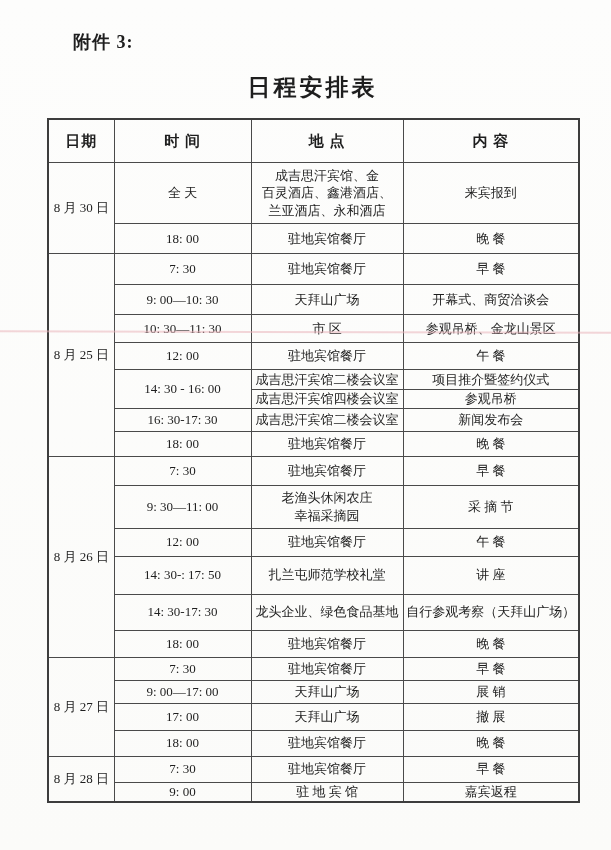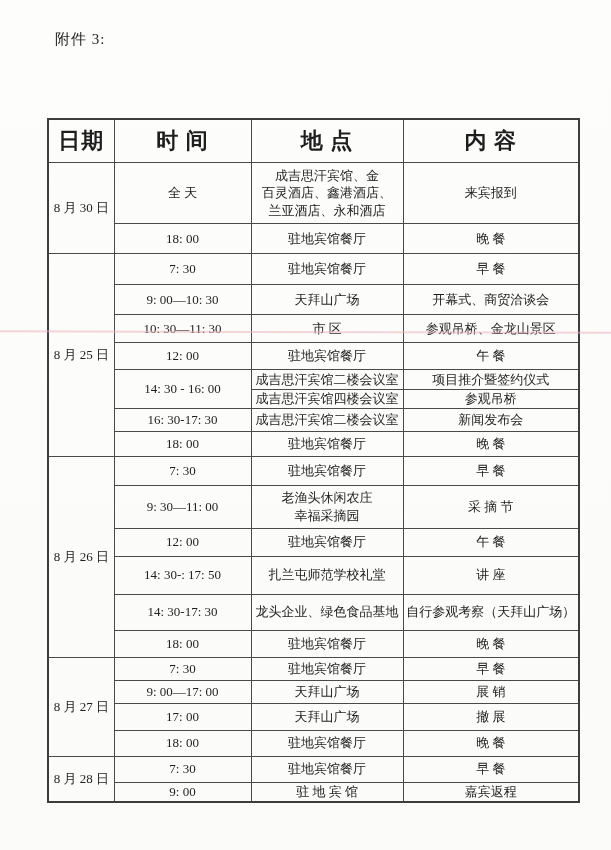--- a/index.html
+++ b/index.html
@@ -5,61 +5,62 @@
   html,body{margin:0;padding:0;}
   .page{
     position:relative;
     width:611px;height:850px;
     background:linear-gradient(#fdfdfc,#fbfbf9);
     font-family:"Liberation Serif","DejaVu Serif",serif;
     color:#1e1e1e;
     overflow:hidden;
   }
   .attachment{
-    position:absolute;left:55px;top:30px;
-    font-size:15px;font-weight:400;letter-spacing:1px;
+    position:absolute;left:73px;top:30px;
+    font-size:18px;font-weight:700;letter-spacing:1px;
   }
   .title{
     position:absolute;left:47px;top:72px;width:531px;
     text-align:center;font-size:23px;font-weight:700;letter-spacing:3px;
     font-family:"Liberation Sans","DejaVu Sans",sans-serif;
   }
   table.schedule{
     position:absolute;left:47px;top:118px;width:531px;
     border-collapse:collapse;table-layout:fixed;
     border:2px solid #3d3d3d;
   }
   table.schedule th, table.schedule td{
     border:1px solid #4a4a4a;
     text-align:center;vertical-align:middle;
     white-space:pre-line;
     padding:0 2px;
     font-size:13px;line-height:1.35;
     overflow:hidden;
   }
   table.schedule th{
-    font-size:22px;font-weight:700;height:42px;letter-spacing:1px;
+    font-size:15px;font-weight:700;height:42px;letter-spacing:1px;
   }
   td.date-cell{font-size:12px;letter-spacing:0;}
   td.place-cell{font-size:12.5px;}
   td.place-left{text-align:left;line-height:1.55;padding-left:4px;}
   .artifact-line{
     position:absolute;left:0;top:331px;width:611px;height:2px;
     background:rgba(233,180,187,0.55);
     transform:rotate(0.12deg);
     pointer-events:none;
   }
 </style>
 </head>
 <body>
 
 <div class="page">
 
   <div class="attachment">附件 3:</div>
 
+  <div class="title">日程安排表</div>
 
   <table class="schedule">
     <colgroup>
       <col style="width:66px">
         <col style="width:137px">
         <col style="width:152px">
         <col style="width:176px">
     </colgroup>
     <thead>
       <tr style="height:42px">

